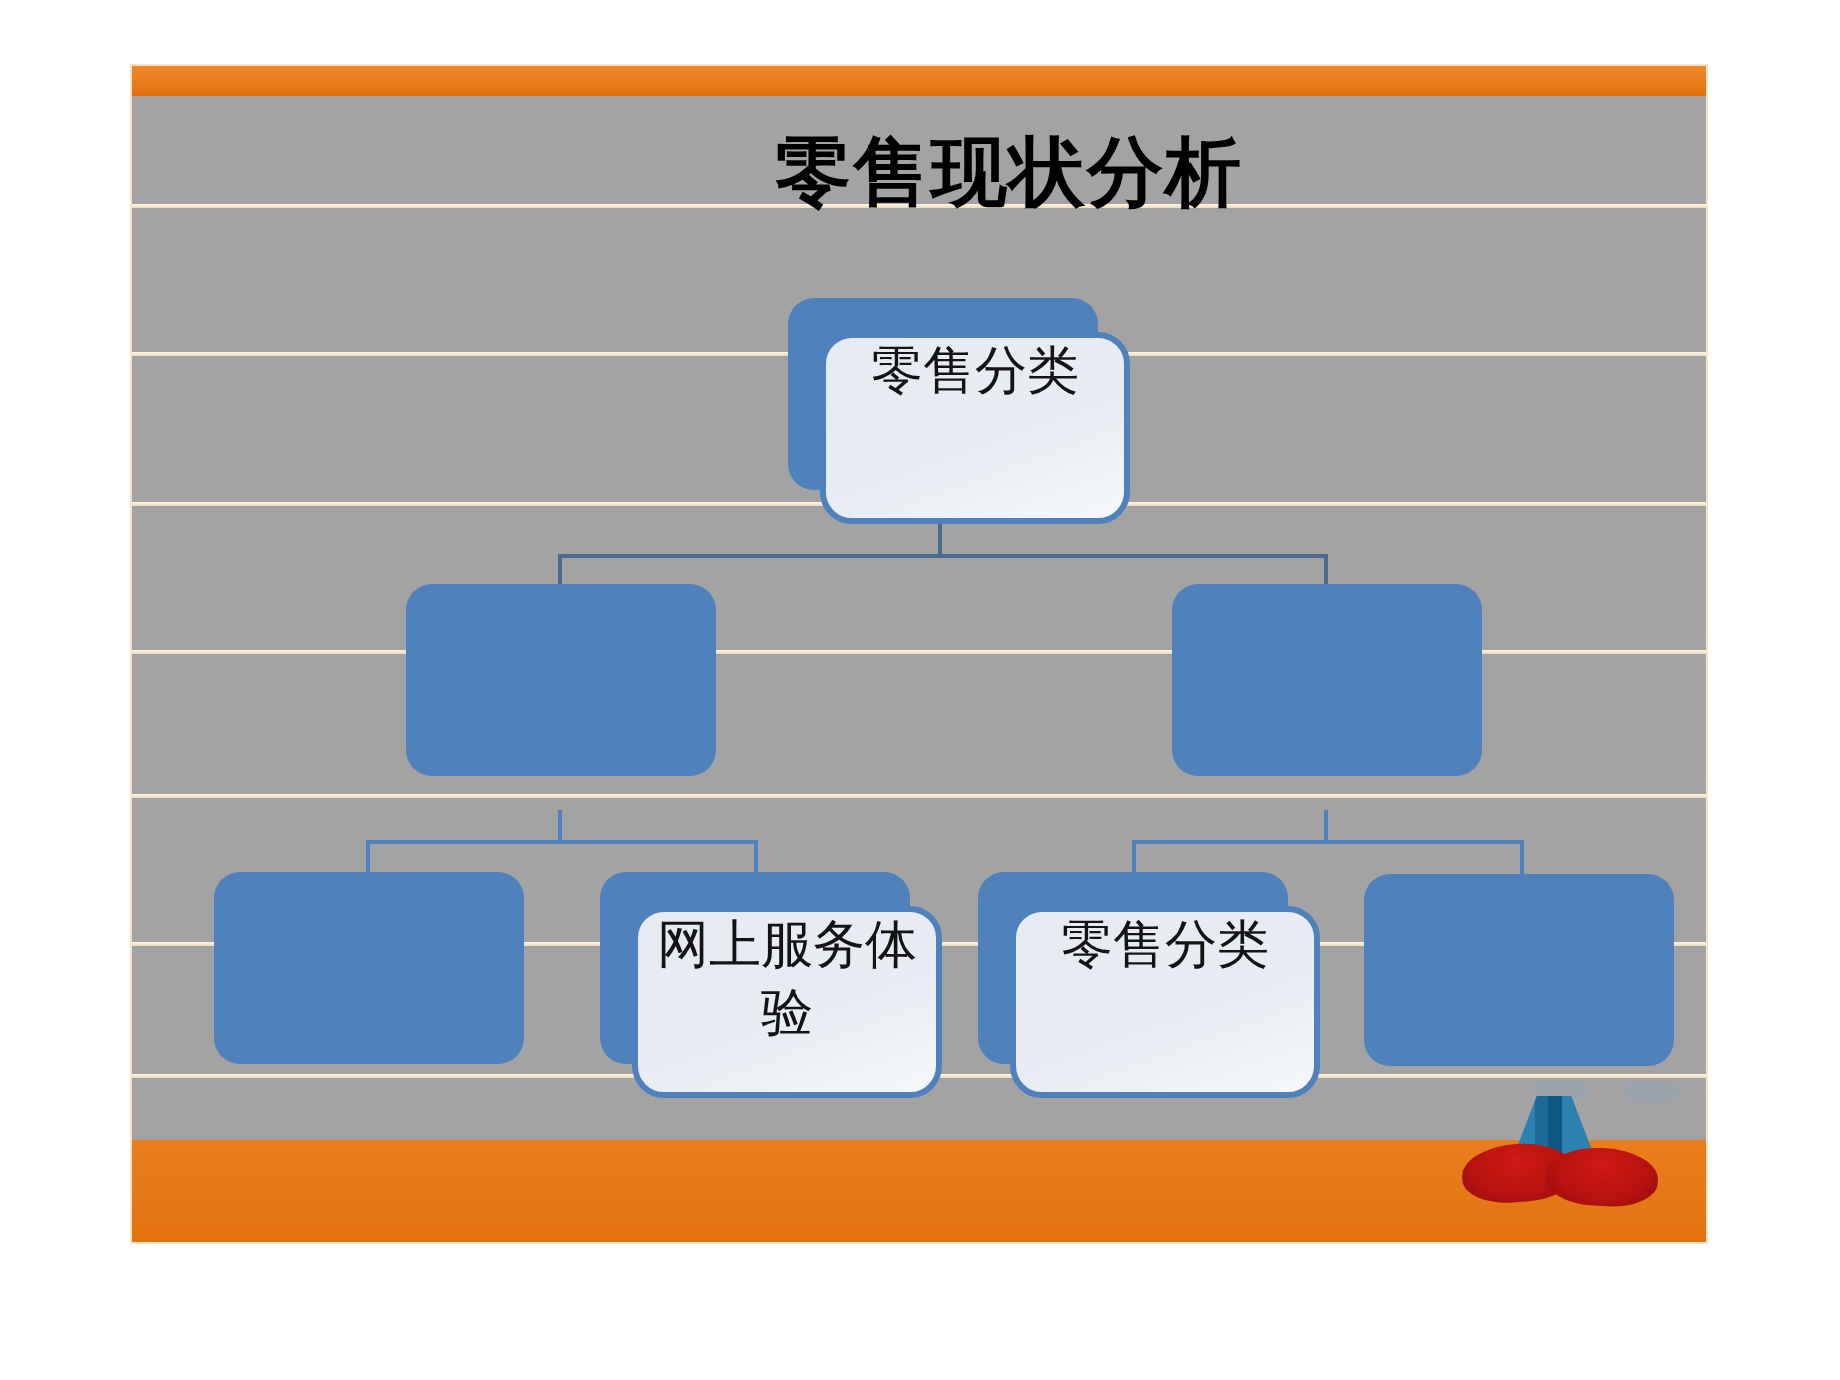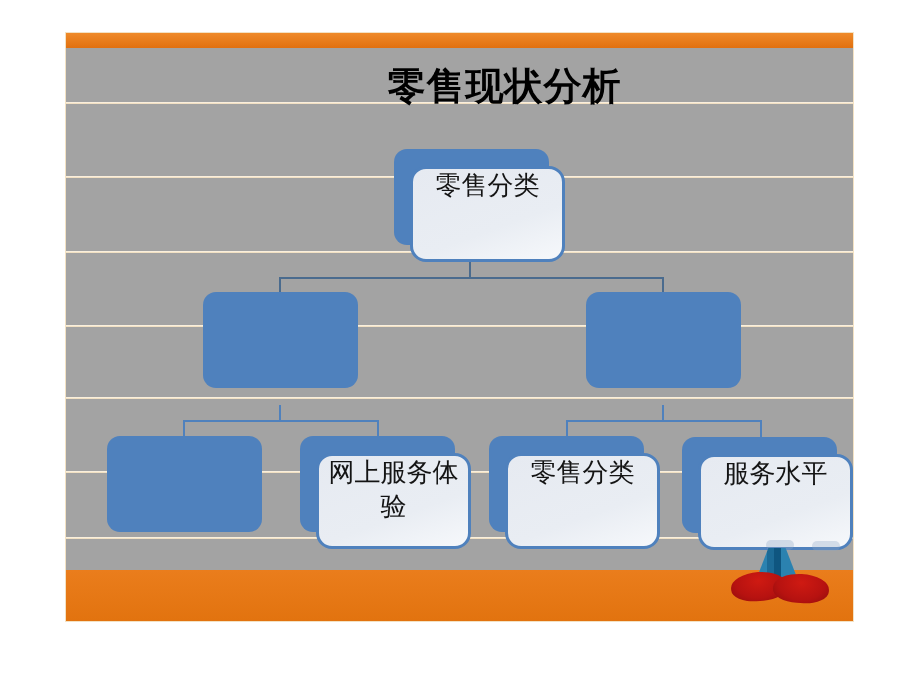--- a/index.html
+++ b/index.html
@@ -109,23 +109,20 @@
   <div class="node" style="left:250px;top:420px">
     <span>网上服务体验</span>
   </div>
 
   <div class="node-shadow" style="left:423px;top:403px"></div>
   <div class="node" style="left:439px;top:420px">
     <span>零售分类</span>
   </div>
 
   <div class="node-shadow" style="left:616px;top:404px"></div>
-  <div class="node" style="left:632px;top:421px">
-    <span>服务水平</span>
-  </div>
 
   <div class="hand left"></div>
   <div class="hand right"></div>
   <div class="legs"></div>
   <div class="shoe left"></div>
   <div class="shoe right"></div>
 
 </div>
 
 </body></html>

